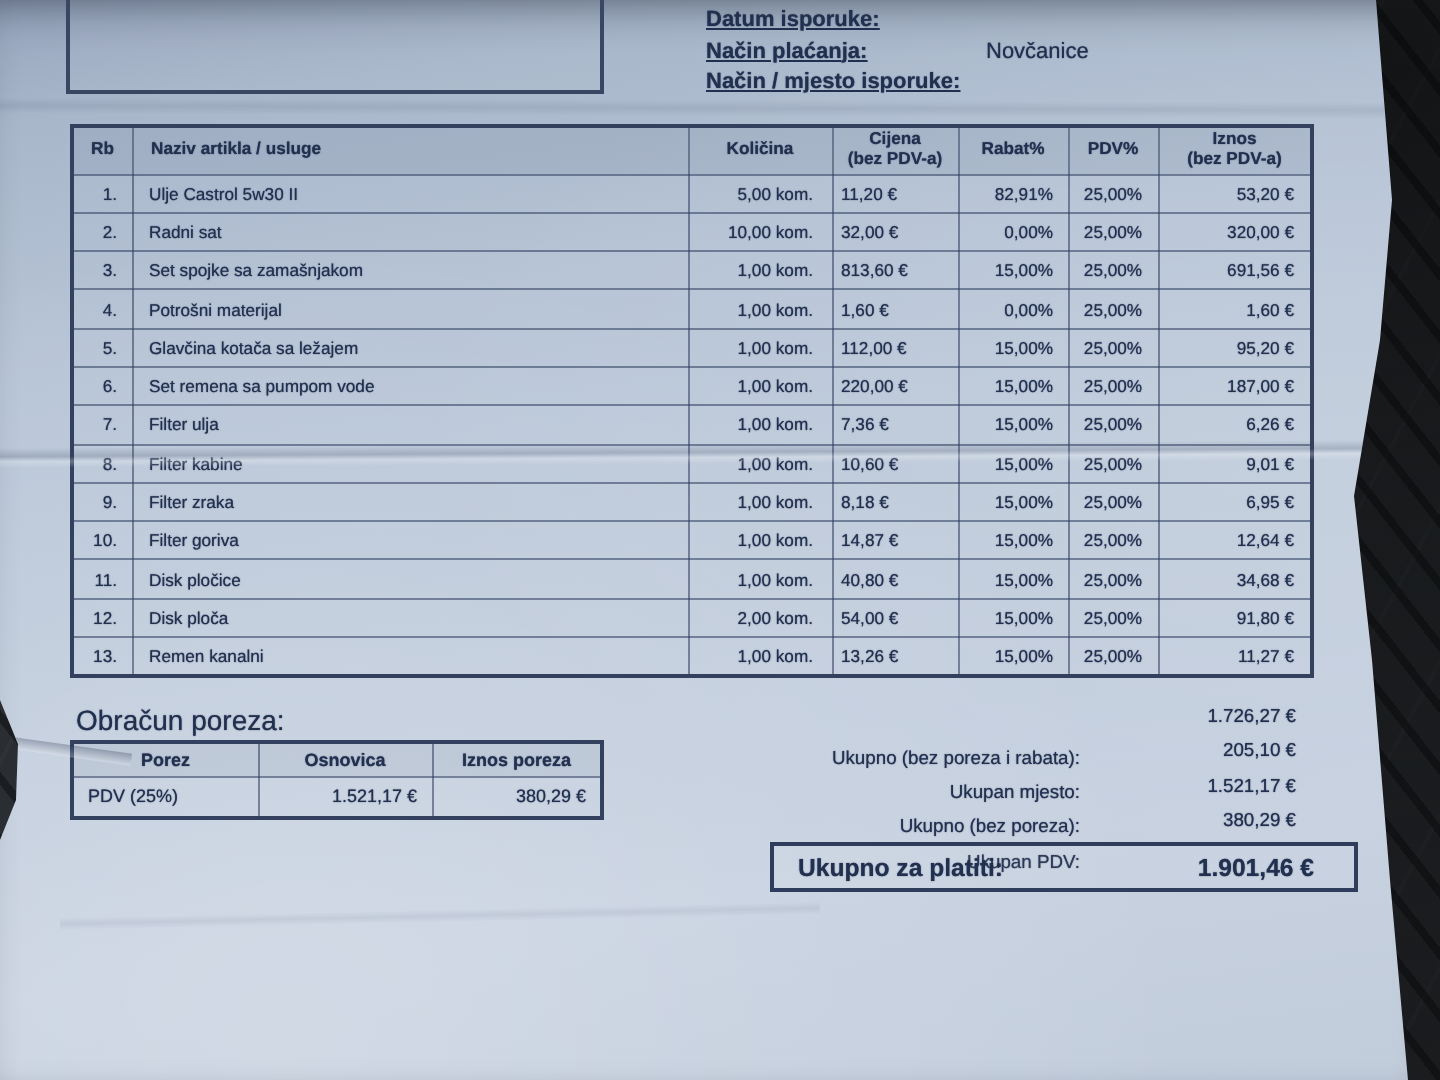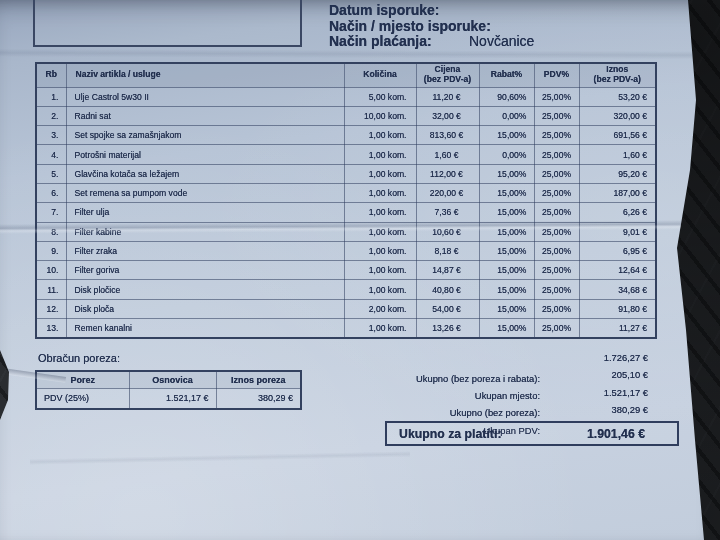--- a/index.html
+++ b/index.html
@@ -25,61 +25,61 @@
   }
 
   .ink { text-shadow: 0 0 0.6px rgba(32,44,76,0.85); }
   .paper-content { position:absolute; inset:0; filter: blur(0.25px); }
 
   
   .top-box { position:absolute; left:33px; top:-10px; width:269px; height:57px;
     border:2px solid #3a4763; background:rgba(255,255,255,0.03); }
 
   
-  .delivery { position:absolute; left:329px; top:3px; font-size:14px; line-height:15.5px; }
+  .delivery { position:absolute; left:353px; top:3px; font-size:11px; line-height:15.5px;text-decoration:underline; }
   .delivery .row { position:relative; height:15.5px; white-space:nowrap; }
   .delivery .lbl { font-weight:bold; }
   .delivery .val { position:absolute; left:140px; top:0; font-weight:normal; }
 
   
   table { border-collapse:collapse; table-layout:fixed;border-radius:28px; }
   .items { position:absolute; left:35px; top:62px; width:620px; border:2px solid #33415f; font-size:8.6px; }
   .items th, .items td { border:1px solid rgba(45,60,92,0.55); overflow:hidden; white-space:nowrap; }
   .items th { font-weight:bold; text-align:center; vertical-align:middle; white-space:pre-line;
     line-height:1.15; height:24px; padding:0 2px; background:rgba(70,85,115,0.10); font-size:8.6px; }
   .items th.h-name { text-align:left; padding-left:9px; }
   .items td { height:19.3px; padding:0 4px; }
   .col-rb     { text-align:right; padding-right:7px !important; }
   .col-name   { text-align:left;  padding-left:8px !important;margin-top:29px; }
   .col-qty    { text-align:right; padding-right:9px !important; }
-  .col-price  { text-align:center; padding-right:6px !important; }
+  .col-price  { text-align:left; padding-right:6px !important; }
   .col-discount{ text-align:right; padding-right:7px !important; }
   .col-vat    { text-align:center; }
   .col-amount { text-align:right; padding-right:8px !important; }
 
   
-  .tax-title { position:absolute; left:38px; top:352px; font-size:11px; }
+  .tax-title { position:absolute; left:38px; top:352px; font-size:14px; }
   .tax { position:absolute; left:35px; top:370px; width:265px; border:2px solid #33415f; font-size:9px;padding-left:13px; }
   .tax th, .tax td { border:1px solid rgba(45,60,92,0.55); }
   .tax th { font-weight:bold; text-align:center; height:17px; background:rgba(70,85,115,0.08); }
   .tax td { height:21px; padding:0 7px; }
   .tax .t-porez { text-align:left; }
   .tax .t-osnovica, .tax .t-iznos { text-align:right; }
 
   
   .totals { position:absolute; left:380px; top:349px; width:268px; font-size:9.4px; }
   .totals .line { display:flex; height:17.3px; align-items:center; }
   .totals .t-lbl { flex:1; text-align:right;margin-top:41px; }
   .totals .t-val { width:108px; text-align:right; }
 
   .grand { position:absolute; left:385px; top:421px; width:294px; height:25px;
     border:2px solid #2f3d5d; display:flex; align-items:center; font-weight:bold; font-size:12.3px;
     background:rgba(255,255,255,0.05); }
   .grand .g-lbl { padding-left:12px; }
-  .grand .g-val { margin-left:auto; padding-right:32px;text-align:center; }
+  .grand .g-val { margin-left:auto; padding-right:20px;text-align:center; }
 
   
   .crease-mid { position:absolute; left:0; top:222px; width:690px; height:10px; transform:rotate(-0.35deg);
     background:linear-gradient(180deg, transparent 0%, rgba(48,60,88,0.20) 42%, rgba(245,248,252,0.28) 68%, transparent 100%); }
   .crease-top { position:absolute; left:0; top:50px; width:700px; height:8px; transform:rotate(0.2deg);
     background:linear-gradient(180deg, transparent, rgba(48,60,88,0.10) 50%, transparent); }
   .crease-left { position:absolute; left:-4px; top:372px; width:70px; height:6px; transform:rotate(8deg);
     background:linear-gradient(180deg, rgba(40,50,75,0.30), rgba(250,252,255,0.25)); }
   .crease-bottom { position:absolute; left:30px; top:455px; width:380px; height:6px; transform:rotate(-1.2deg);
     background:linear-gradient(180deg, transparent, rgba(48,60,88,0.08) 50%, transparent); }
@@ -92,26 +92,26 @@
     <div class="paper-content">
 
       <div class="top-box"></div>
 
       <div class="delivery">
         <div class="row">
           <span class="lbl">Datum isporuke:</span>
           <span class="val"></span>
         </div>
         <div class="row">
+          <span class="lbl">Način plaćanja:</span>
+          <span class="val">Novčanice</span>
+        </div>
+        <div class="row">
           <span class="lbl">Način / mjesto isporuke:</span>
           <span class="val"></span>
-        </div>
-        <div class="row">
-          <span class="lbl">Način plaćanja:</span>
-          <span class="val">Novčanice</span>
         </div>
       </div>
 
       <table class="items">
         <colgroup>
           <col style="width:30px">
             <col style="width:278px">
             <col style="width:72px">
           <col style="width:63px">
             <col style="width:55px">
@@ -130,21 +130,21 @@
             <th>Iznos
 (bez PDV-a)</th>
           </tr>
         </thead>
         <tbody>
             <tr>
               <td class="col-rb">1.</td>
               <td class="col-name">Ulje Castrol 5w30 II</td>
               <td class="col-qty">5,00 kom.</td>
               <td class="col-price">11,20 €</td>
-              <td class="col-discount">90,60%</td>
+              <td class="col-discount">82,91%</td>
               <td class="col-vat">25,00%</td>
               <td class="col-amount">53,20 €</td>
             </tr>
             <tr>
               <td class="col-rb">2.</td>
               <td class="col-name">Radni sat</td>
               <td class="col-qty">10,00 kom.</td>
               <td class="col-price">32,00 €</td>
               <td class="col-discount">0,00%</td>
               <td class="col-vat">25,00%</td>

